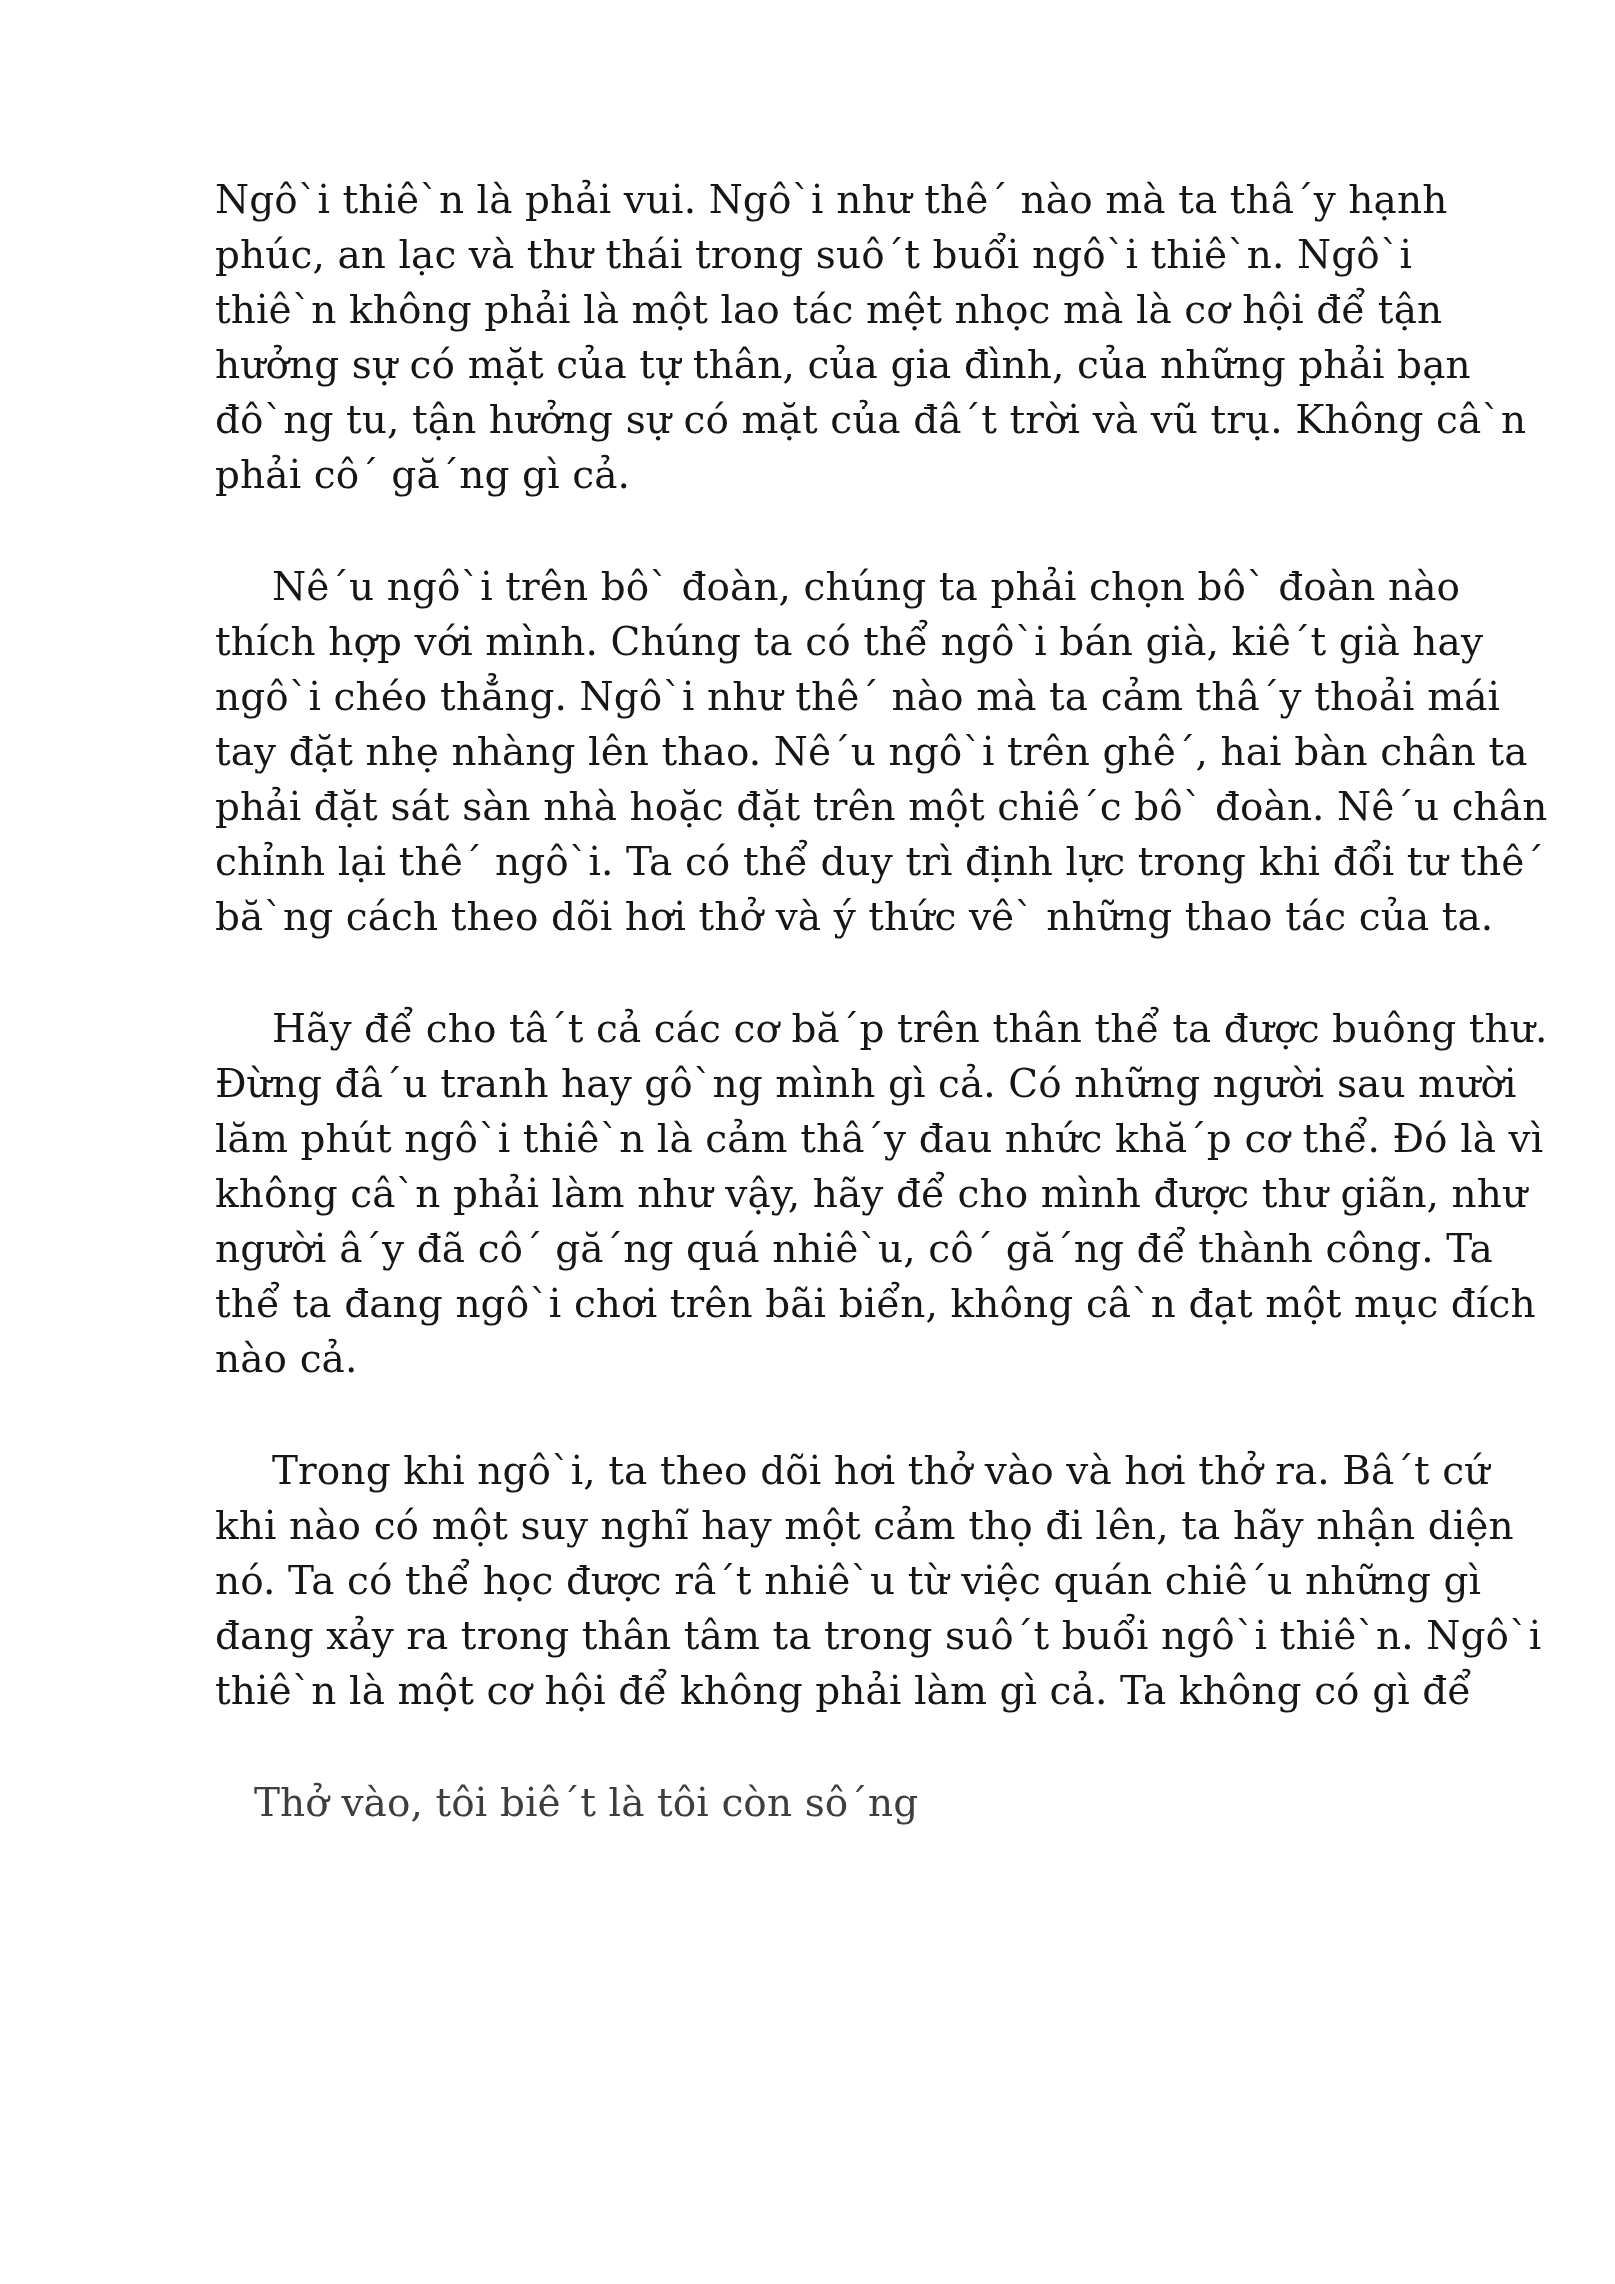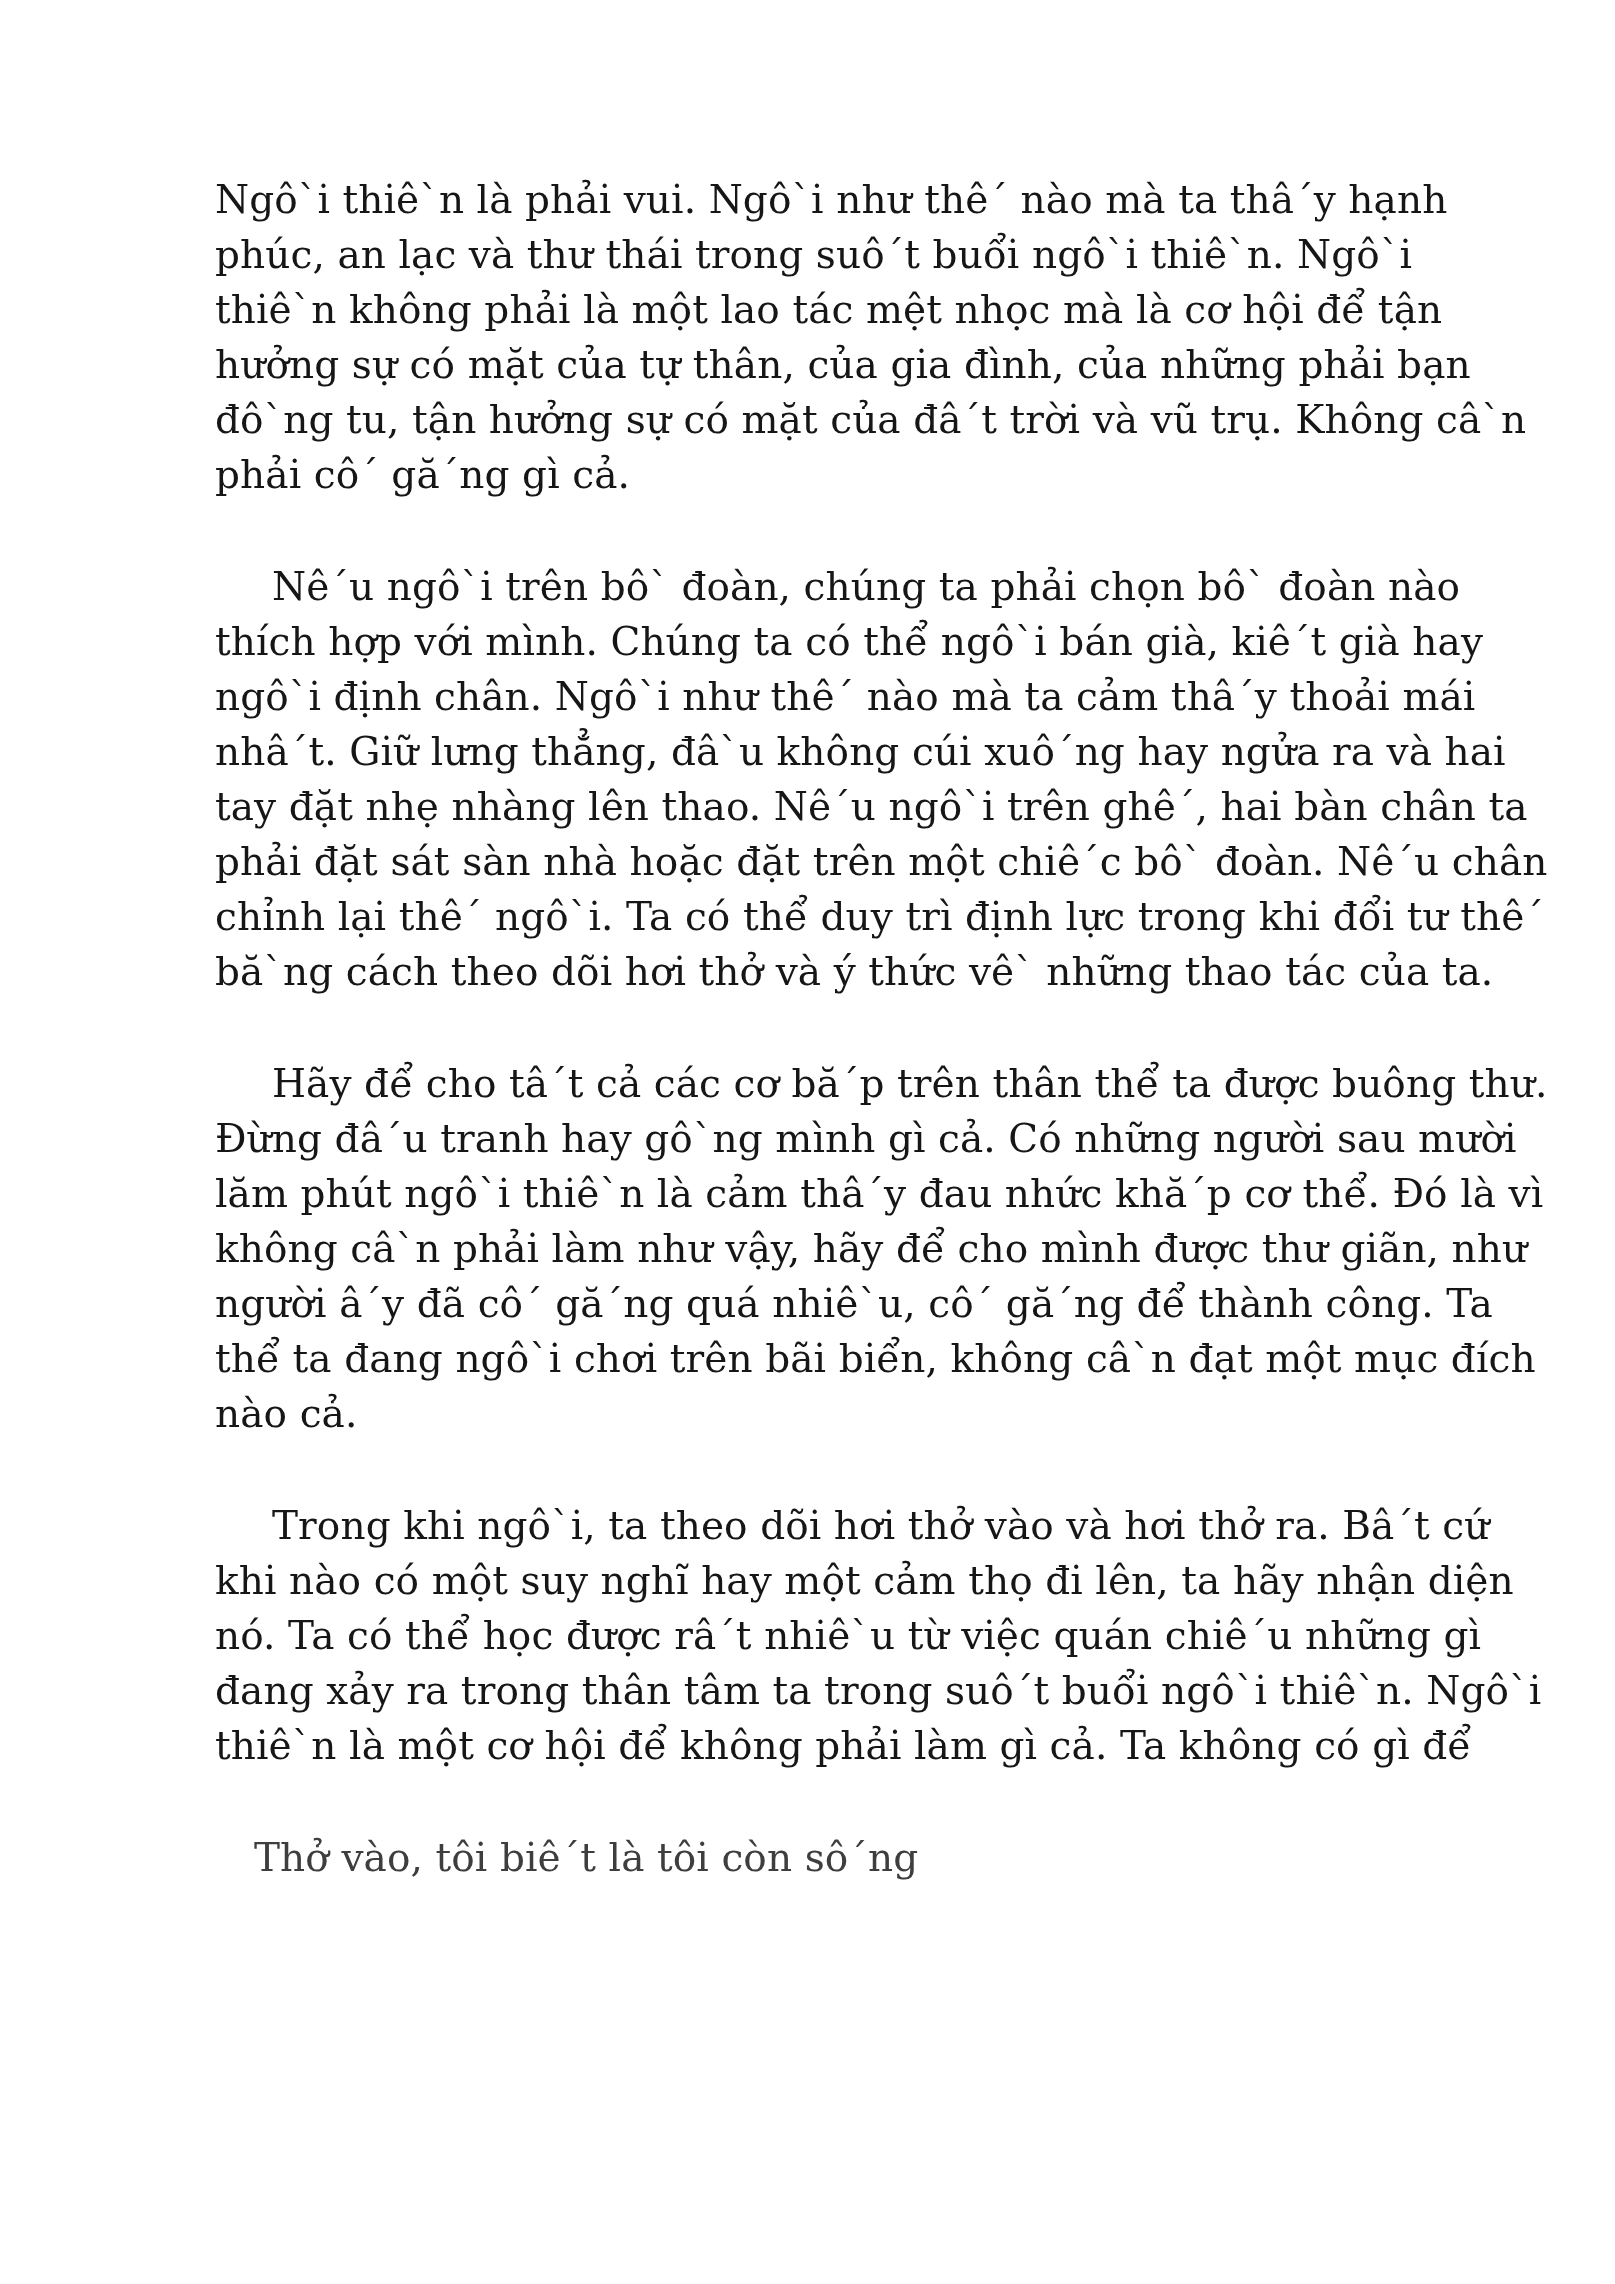--- a/index.html
+++ b/index.html
@@ -42,22 +42,21 @@
       <div class="line">phúc, an lạc và thư thái trong suô´t buổi ngô`i thiê`n. Ngô`i</div>
       <div class="line">thiê`n không phải là một lao tác mệt nhọc mà là cơ hội để tận</div>
       <div class="line">hưởng sự có mặt của tự thân, của gia đình, của những phải bạn</div>
       <div class="line">đô`ng tu, tận hưởng sự có mặt của đâ´t trời và vũ trụ. Không câ`n</div>
       <div class="line">phải cô´ gă´ng gì cả.</div>
     </div>
 
     <div class="para">
       <div class="line indent">Nê´u ngô`i trên bô` đoàn, chúng ta phải chọn bô` đoàn nào</div>
       <div class="line">thích hợp với mình. Chúng ta có thể ngô`i bán già, kiê´t già hay</div>
-      <div class="line">ngô`i định chân. Ngô`i như thê´ nào mà ta cảm thâ´y thoải mái</div>
-      <div class="line">nhâ´t. Giữ lưng thẳng, đâ`u không cúi xuô´ng hay ngửa ra và hai</div>
+      <div class="line">ngô`i chéo thẳng. Ngô`i như thê´ nào mà ta cảm thâ´y thoải mái</div>
       <div class="line">tay đặt nhẹ nhàng lên thao. Nê´u ngô`i trên ghê´, hai bàn chân ta</div>
       <div class="line">phải đặt sát sàn nhà hoặc đặt trên một chiê´c bô` đoàn. Nê´u chân</div>
       <div class="line">chỉnh lại thê´ ngô`i. Ta có thể duy trì định lực trong khi đổi tư thê´</div>
       <div class="line">bă`ng cách theo dõi hơi thở và ý thức vê` những thao tác của ta.</div>
     </div>
 
     <div class="para">
       <div class="line indent">Hãy để cho tâ´t cả các cơ bă´p trên thân thể ta được buông thư.</div>
       <div class="line">Đừng đâ´u tranh hay gô`ng mình gì cả. Có những người sau mười</div>
       <div class="line">lăm phút ngô`i thiê`n là cảm thâ´y đau nhức khă´p cơ thể. Đó là vì</div>

